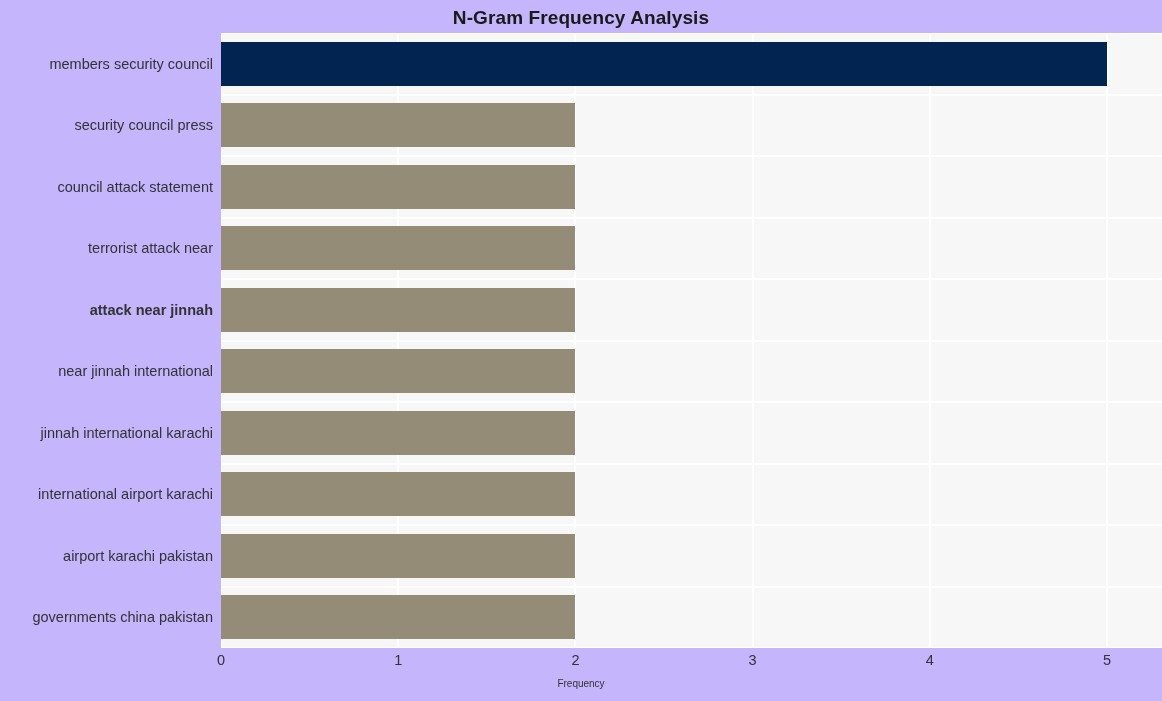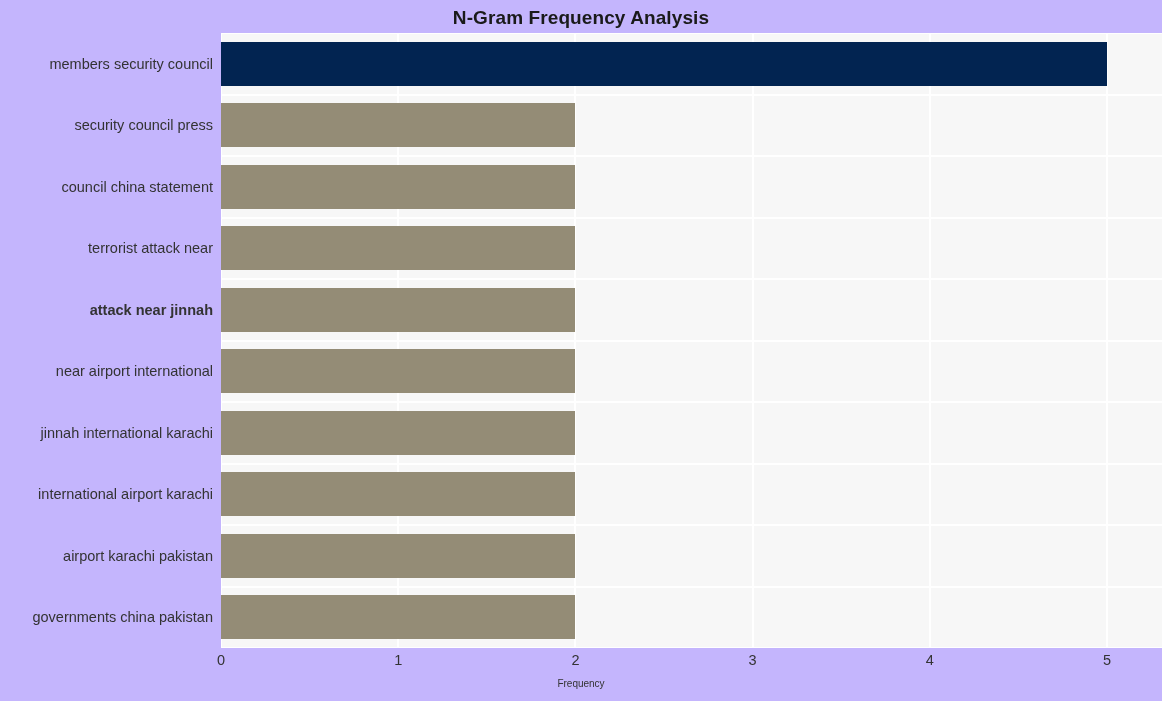--- a/index.html
+++ b/index.html
@@ -164,24 +164,24 @@
         <div class="bar" title="jinnah international airport: 2" style="width: 354.426px; top: 377.75px; background: rgb(148, 140, 118);"></div>
         <div class="bar" title="international airport karachi: 2" style="width: 354.426px; top: 439.25px; background: rgb(148, 140, 118);"></div>
         <div class="bar" title="airport karachi pakistan: 2" style="width: 354.426px; top: 500.75px; background: rgb(148, 140, 118);"></div>
         <div class="bar" title="governments china pakistan: 2" style="width: 354.426px; top: 562.25px; background: rgb(148, 140, 118);"></div>
       </div>
   </div>
 
   <div class="ylabels" id="ylabels">
       <div class="ytick-label" style="top: 21.75px;">members security council</div>
       <div class="ytick-label" style="top: 83.25px;">security council press</div>
-      <div class="ytick-label" style="top: 144.75px;">council china statement</div>
+      <div class="ytick-label" style="top: 144.75px;">council attack statement</div>
       <div class="ytick-label" style="top: 206.25px;">terrorist attack near</div>
       <div class="ytick-label" style="top: 267.75px; font-weight: bold;">attack near jinnah</div>
-      <div class="ytick-label" style="top: 329.25px;">near airport international</div>
+      <div class="ytick-label" style="top: 329.25px;">near jinnah international</div>
       <div class="ytick-label" style="top: 390.75px;">jinnah international karachi</div>
       <div class="ytick-label" style="top: 452.25px;">international airport karachi</div>
       <div class="ytick-label" style="top: 513.75px;">airport karachi pakistan</div>
       <div class="ytick-label" style="top: 575.25px;">governments china pakistan</div>
     </div>
 
   <div class="xlabels" id="xlabels">
       <div class="xtick-label" style="left: 221px;">0</div>
       <div class="xtick-label" style="left: 398.213px;">1</div>
       <div class="xtick-label" style="left: 575.426px;">2</div>

